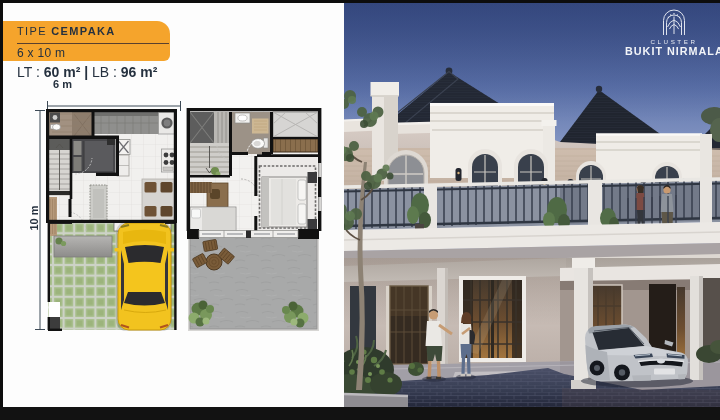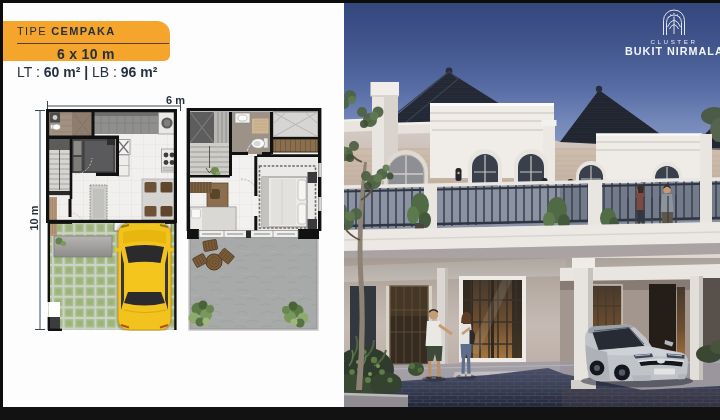--- a/index.html
+++ b/index.html
@@ -419,25 +419,25 @@
 
     <text x="625" y="55" font-size="10.8" font-weight="bold" letter-spacing="1" fill="#f2f4f8" font-family="Liberation Sans, sans-serif">BUKIT NIRMALA</text>
   </svg>
 
   <div class="abs" style="left:2px;top:21px;width:168px;height:40px;background:#f5a42c;border-radius:0 13px 6px 0;"></div>
 
   <div class="abs" style="left:17px;top:24.5px;width:170px;font-size:11px;color:#25313f;letter-spacing:1.35px;"><span style="font-weight:400;">TIPE </span><span style="font-weight:700;">CEMPAKA</span></div>
 
   <div class="abs" style="left:17px;top:43px;width:152px;height:1.2px;background:#59402e;"></div>
 
-  <div class="abs" style="left:17px;top:45.5px;font-size:14px;font-weight:700;color:#25313f;letter-spacing:.3px;margin-left:40px;">6 x 10 m</div>
+  <div class="abs" style="left:17px;top:45.5px;font-size:12px;font-weight:400;color:#25313f;letter-spacing:.3px;">6 x 10 m</div>
 
   <div class="abs" style="left:17px;top:64px;font-size:14px;color:#25313f;">LT : <b>60 m²</b> <span style="font-weight:700;">|</span> LB : <b>96 m²</b></div>
 
-  <div class="abs" style="left:53px;top:78px;width:132px;text-align:right;font-size:11px;font-weight:700;color:#25313f;margin-top:16px;">6 m</div>
+  <div class="abs" style="left:53px;top:78px;width:132px;text-align:left;font-size:11px;font-weight:700;color:#25313f;">6 m</div>
 
   <svg class="abs" style="left:44px;top:100px;" width="140" height="12" viewBox="0 0 140 12">
     <path d="M3.5 1 V11 M136.5 1 V11 M3.5 6 H136.5" stroke="#3d4a56" stroke-width="1" fill="none"></path>
   </svg>
 
   <div class="abs" style="left:16.5px;top:212px;font-size:11px;font-weight:700;color:#25313f;transform:rotate(-90deg);transform-origin:center;width:34px;text-align:center;">10 m</div>
 
   <svg class="abs" style="left:34px;top:108px;" width="12" height="224" viewBox="0 0 12 224">
     <path d="M1 2.5 H11 M1 221.5 H11 M6 2.5 V221.5" stroke="#3d4a56" stroke-width="1" fill="none"></path>
   </svg>

